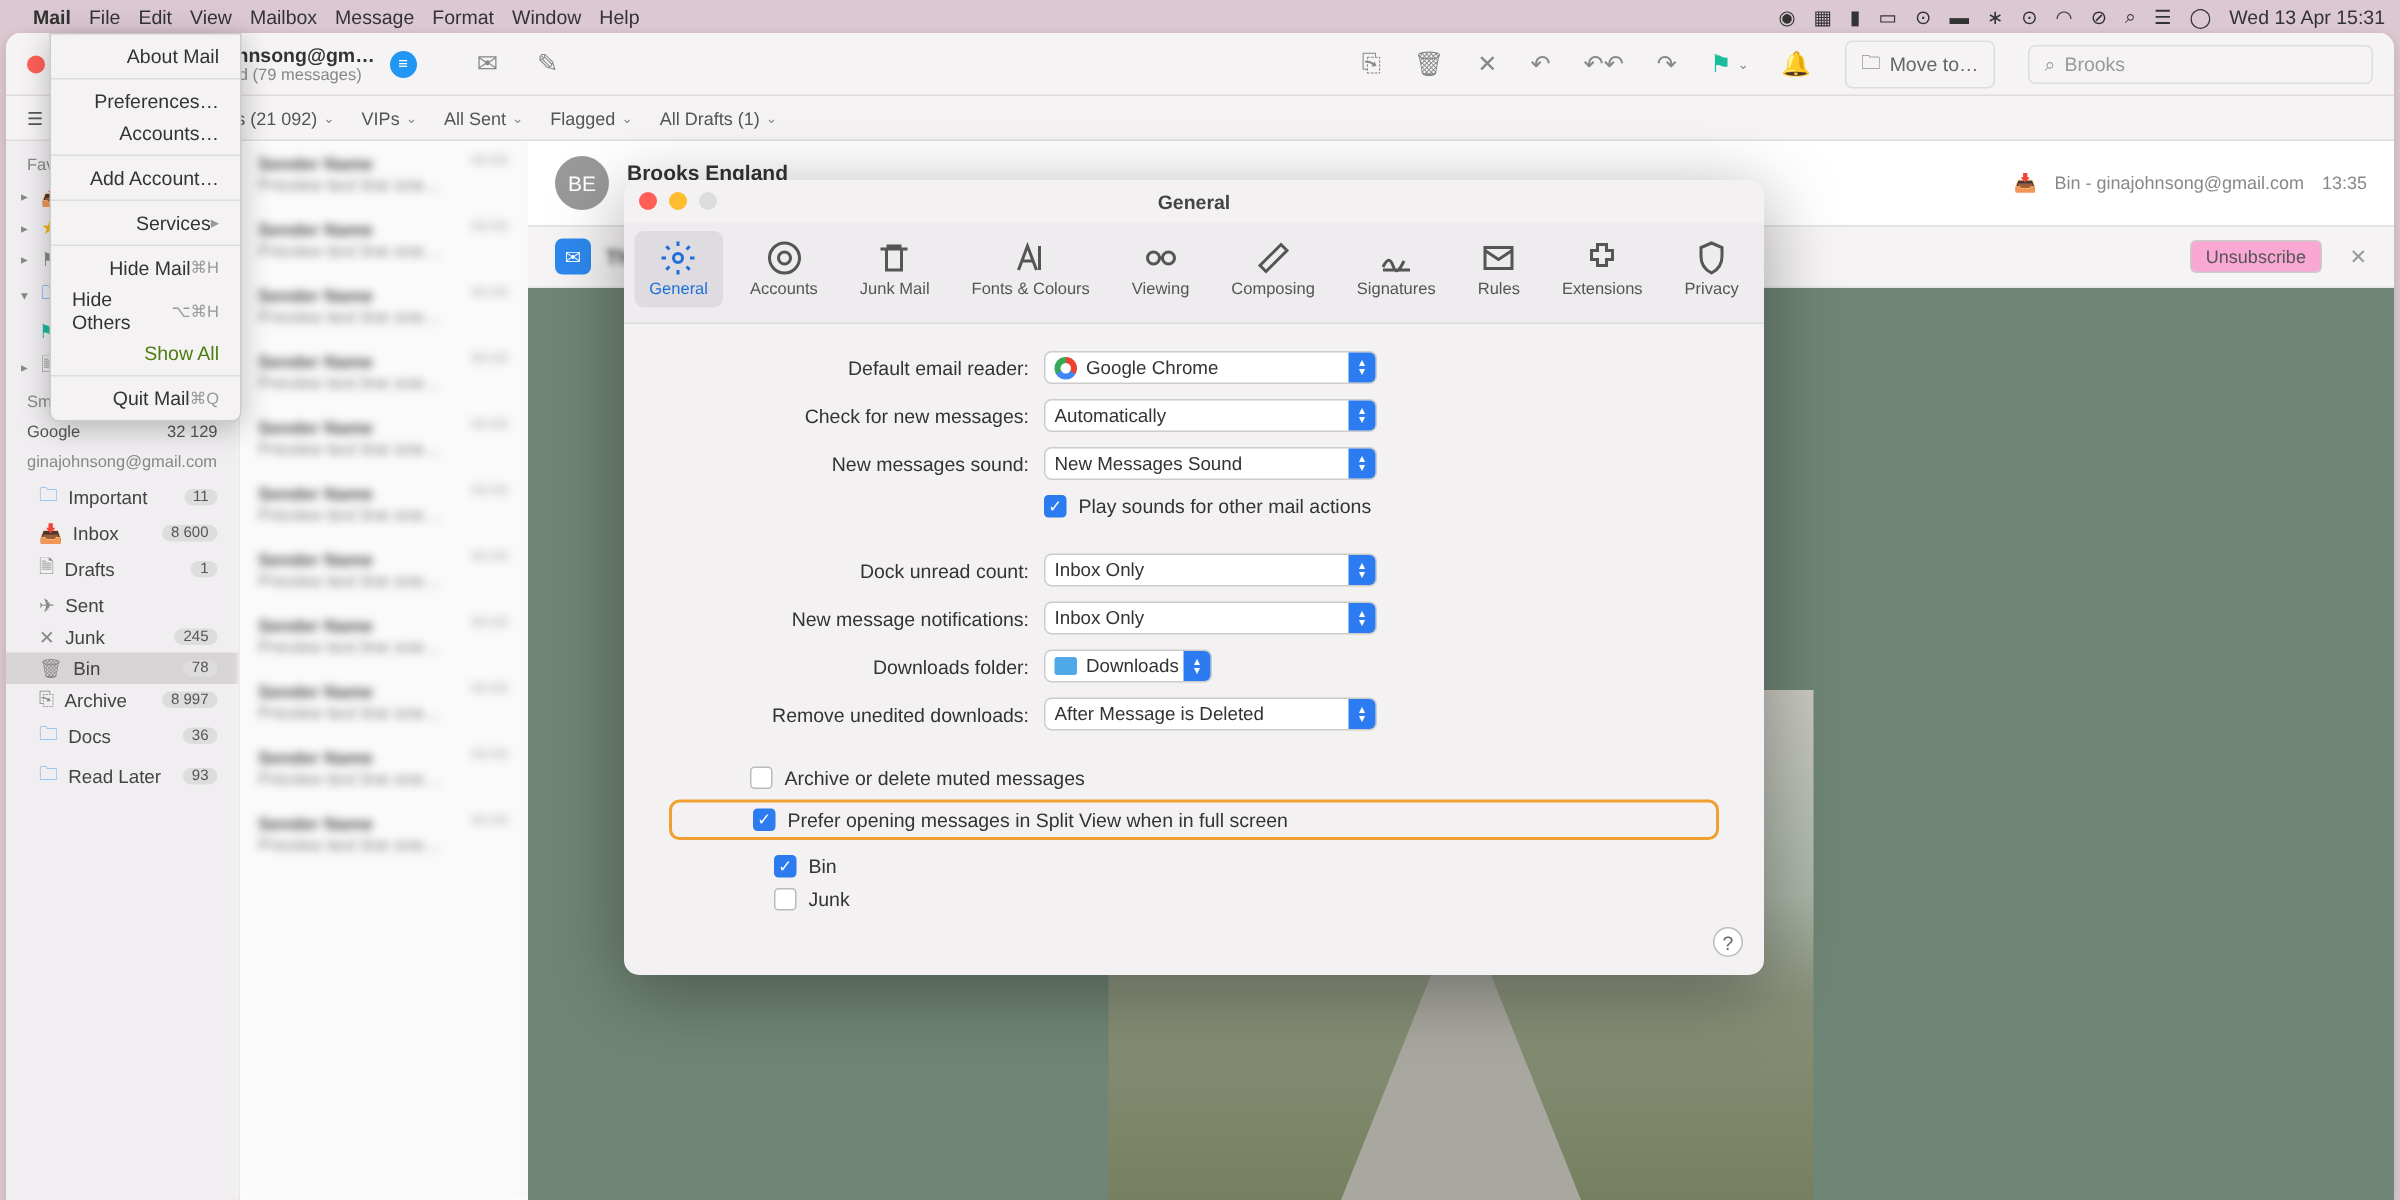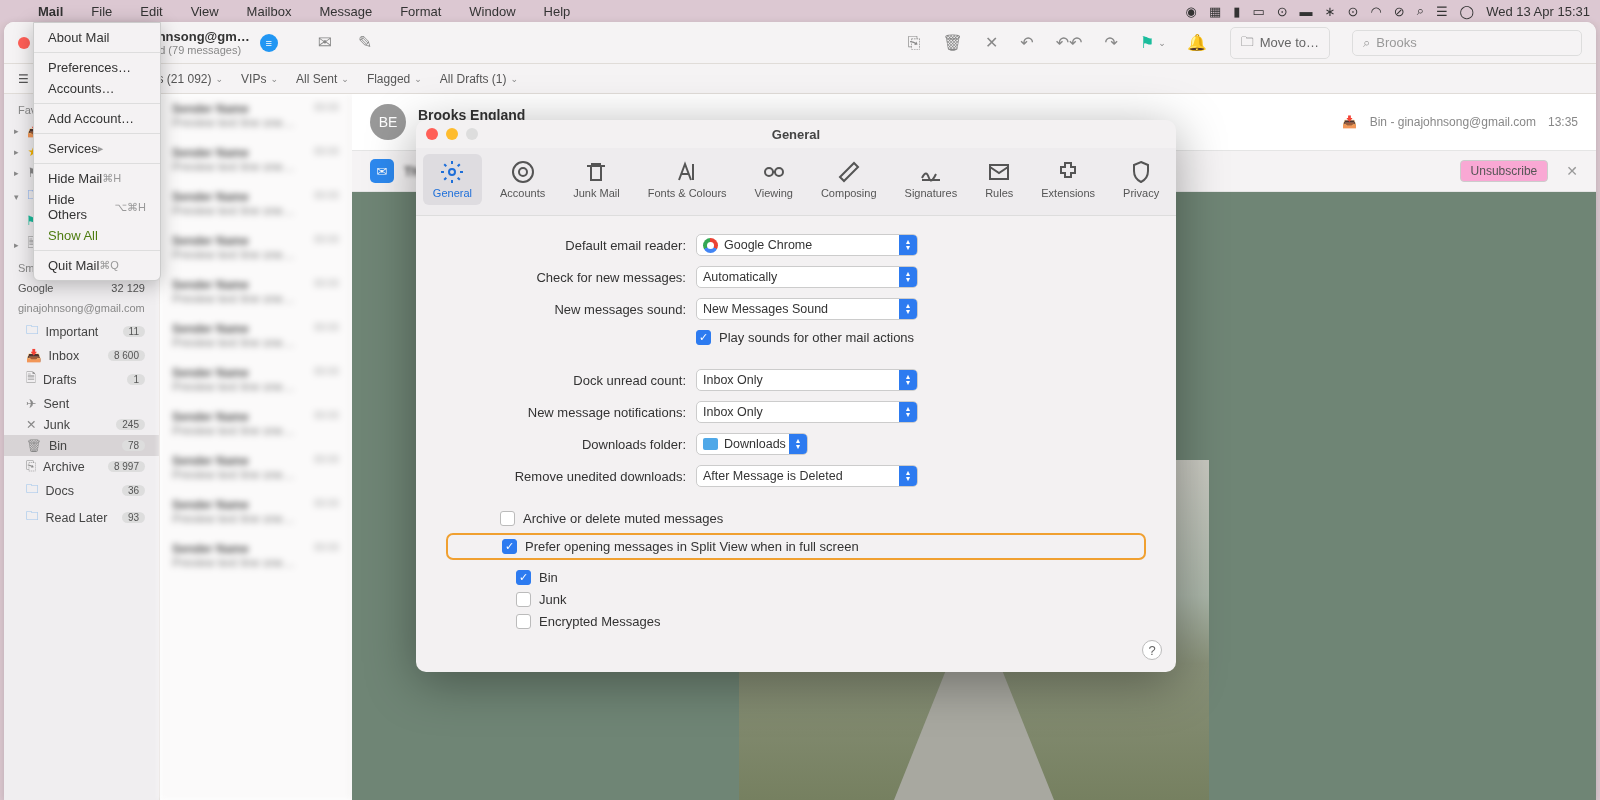--- a/index.html
+++ b/index.html
@@ -1,20 +1,20 @@
 <!DOCTYPE html>
 <html><head>
 <meta charset="utf-8">
 <style>
 * { margin: 0; padding: 0; box-sizing: border-box; font-family: -apple-system, BlinkMacSystemFont, "Helvetica Neue", sans-serif; }
 body { width: 1600px; height: 800px; overflow: hidden; background: #dcc8d0; position: relative; }
 
 
 .menubar { height: 22px; background: rgba(220,200,210,0.9); display: flex; align-items: center; padding: 0 10px; font-size: 13px; color: #333; justify-content: space-between; }
-.menubar-left { display: flex; align-items: flex-end; gap: 28px; }
+.menubar-left { display: flex; align-items: flex-end; gap: 12px; }
 .menubar-left .apple { font-size: 15px; }
 .menubar-left .bold { font-weight: 600; }
 .menubar-right { display: flex; align-items: center; gap: 12px; font-size: 13px; }
 .menubar-right .icon { font-size: 13px; color: #333; }
 .menubar-right .clock { font-size: 13px; }
 
 
 .mainwin { position: absolute; top: 22px; left: 4px; right: 4px; bottom: 0; background: #fff; border-radius: 10px 10px 0 0; overflow: hidden; box-shadow: 0 2px 8px rgba(0,0,0,0.15); display:flex; flex-direction:column;}
 .titlebar { height: 42px; display:flex; align-items: center; padding: 0 14px; background: #f5f3f4; border-bottom: 1px solid #e0dcd8;}
 .traffic { display:flex; gap:8px; margin-right:14px;}
@@ -55,21 +55,21 @@
 .reader-right{margin-left:auto;display:flex;align-items:center;gap:12px;font-size:12px;color:#888;}
 .reader-sub{background:#f5f3f4;border-bottom:1px solid #e5e5e5;padding:8px 18px;display:flex;align-items:center;gap:10px;font-size:13px;}
 .reader-sub .mail-icon{width:24px;height:24px;background:#2d89ef;border-radius:5px;display:flex;align-items:center;justify-content:center;color:#fff;font-size:13px;}
 .unsub{margin-left:auto;border:1px solid #ccc;border-radius:4px;padding:3px 10px;font-size:12px;color:#555;background:#f9a8d4;}
 .reader-x{color:#999;font-size:14px;margin-left:8px;}
 .reader-img{position:absolute;bottom:0;left:50%;transform:translateX(-50%);width:470px;height:340px;background:linear-gradient(#c8c8c0 0%,#aab5a8 40%,#889078 60%,#768060 100%);}
 .road{position:absolute;bottom:0;left:50%;transform:translateX(-50%);width:0;height:0;border-left:80px solid transparent;border-right:80px solid transparent;border-bottom:200px solid #a8a8a0;}
 
 
 .dropdown { position:absolute; top:22px; left:33px; width:128px; background:#f4f2f3; border:0.5px solid #ccc; border-radius:0 0 6px 6px; box-shadow:0 4px 20px rgba(0,0,0,0.25); padding:4px 0; font-size:13px; z-index:50;}
-.dropdown .mi { padding:3px 14px; color:#333; display:flex;justify-content:flex-start;align-items:center;}
+.dropdown .mi { padding:3px 14px; color:#333; display:flex;justify-content:flex-end;align-items:center;}
 .dropdown .mi.dis{color:#4d7c0f;}
 .dropdown hr{border:none;border-top:1px solid #ddd;margin:4px 0;}
 .dropdown .sc{font-size:11px;color:#999;}
 
 
 .pref { position:absolute; top:120px; left:416px; width:760px; background:#f3f1f2; border-radius:10px; box-shadow:0 10px 50px rgba(0,0,0,0.35); z-index:60; overflow:hidden;}
 .pref-title{height:28px;display:flex;align-items:center;padding:0 10px;position:relative;}
 .pref-title .traffic{margin-right:0;}
 .pref-title .traffic .g{background:#ddd;}
 .pref-title .t{position:absolute;left:0;right:0;text-align:center;font-size:13px;font-weight:600;color:#444;}
@@ -535,19 +535,15 @@
         </div>
     </div>
     <div class="chk-row nested">
         <div class="chk on">✓</div>
         <span>Bin</span>
       </div>
     <div class="chk-row nested">
         <div class="chk"></div>
         <span>Junk</span>
       </div>
-    <div class="chk-row nested">
-        <div class="chk"></div>
-        <span>Encrypted Messages</span>
-      </div>
     <div class="help">?</div>
   </div>
 </div>
 
 </body></html>

